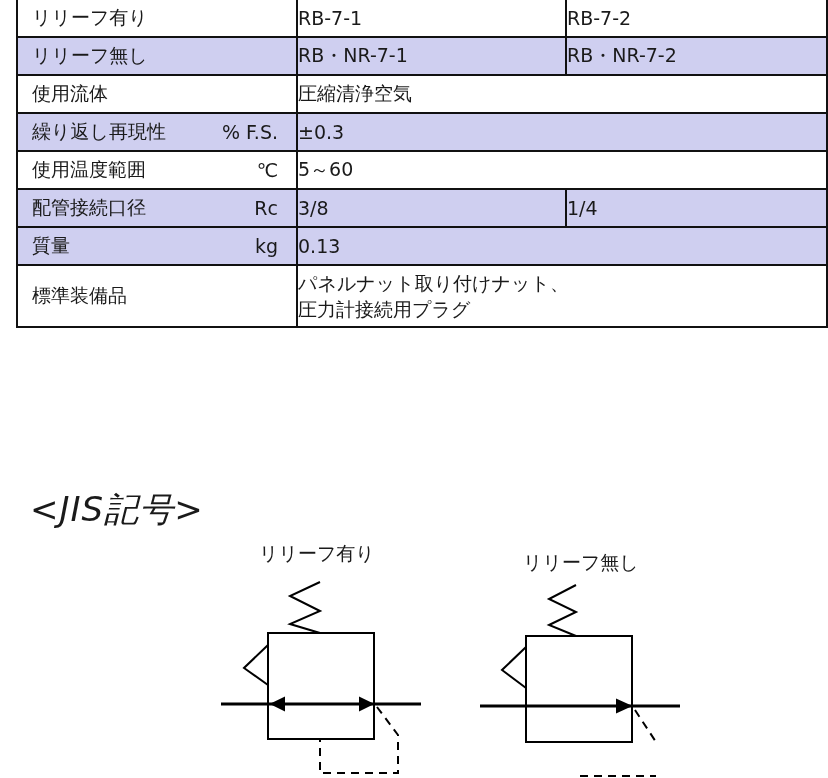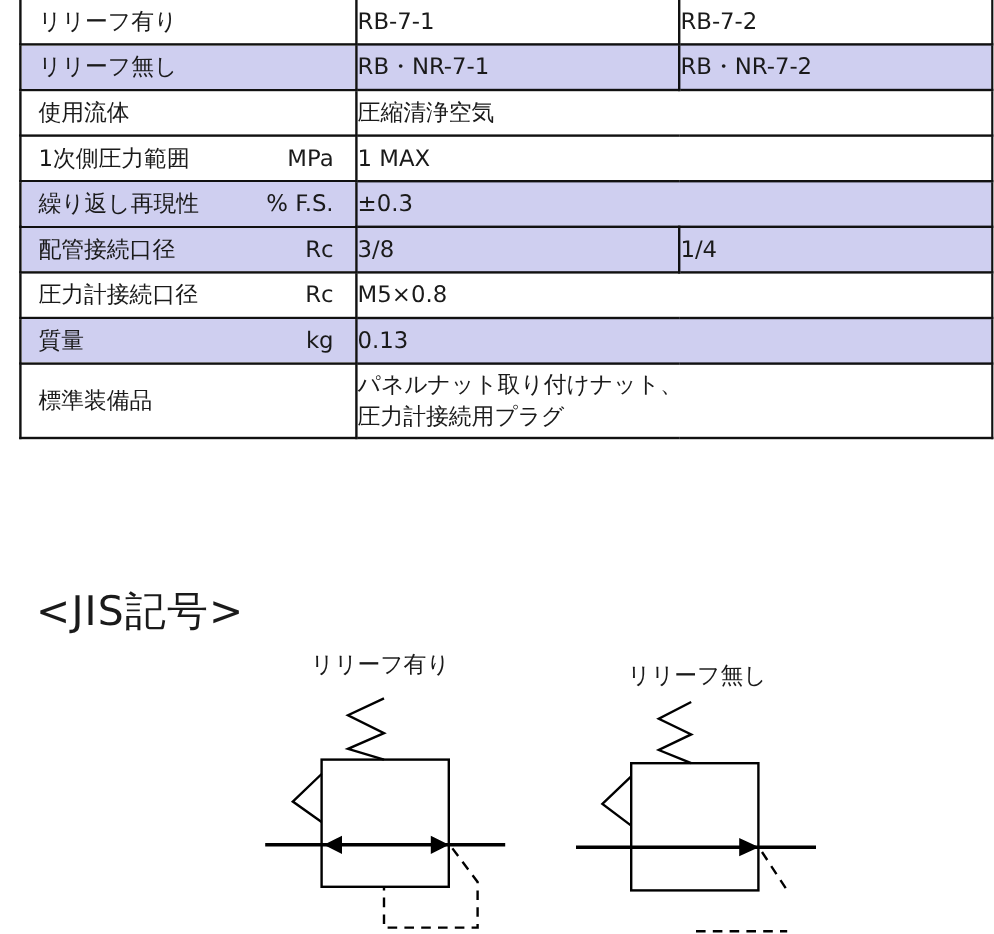--- a/index.html
+++ b/index.html
@@ -8,21 +8,21 @@
   .spec-table { position:absolute; left:16px; top:-2px; width:810px;
                 border-collapse:collapse; table-layout:fixed; }
   .spec-table td { border:2px solid #111; height:36px; padding:0; font-size:19px; }
   .spec-table tr.tall td { height:60px; }
   .spec-table tr.shade td { background:#cfcff0; }
   .label-cell { padding-left:14px !important; position:relative; }
   .label-cell .unit { position:absolute; right:18px; top:50%; transform:translateY(-50%); }
   .label-cell .lbl { display:inline-block; }
   .val { text-align:left; }
   .multi { line-height:26px; }
-  .jis-title { position:absolute; left:30px; top:487px; font-size:34px; letter-spacing:1px; }
+  .jis-title { position:absolute; left:30px; top:487px; font-size:34px; letter-spacing:1px;font-style:italic; }
   .diagram-caption { position:absolute; font-size:19px; }
   svg.diagram { position:absolute; left:0; top:0; }
 </style>
 </head>
 <body>
 
 <table class="spec-table">
   <colgroup>
       <col style="width:280px">
       <col style="width:269px">
@@ -36,36 +36,32 @@
     </tr>
     <tr class="shade">
       <td class="label-cell"><span class="lbl">リリーフ無し</span></td>
       <td class="val">RB・NR-7-1</td>
       <td class="val">RB・NR-7-2</td>
     </tr>
     <tr>
       <td class="label-cell"><span class="lbl">使用流体</span></td>
       <td class="val" colspan="2">圧縮清浄空気</td>
     </tr>
-    <tr>
-      <td class="label-cell"><span class="lbl">1次側圧力範囲</span><span class="unit">MPa</span></td>
-      <td class="val" colspan="2">1 MAX</td>
-    </tr>
     <tr class="shade">
       <td class="label-cell"><span class="lbl">繰り返し再現性</span><span class="unit">% F.S.</span></td>
       <td class="val" colspan="2">±0.3</td>
+    </tr>
+    <tr>
+      <td class="label-cell"><span class="lbl">使用温度範囲</span><span class="unit">℃</span></td>
+      <td class="val" colspan="2">5～60</td>
     </tr>
     <tr class="shade">
       <td class="label-cell"><span class="lbl">配管接続口径</span><span class="unit">Rc</span></td>
       <td class="val">3/8</td>
       <td class="val">1/4</td>
-    </tr>
-    <tr>
-      <td class="label-cell"><span class="lbl">圧力計接続口径</span><span class="unit">Rc</span></td>
-      <td class="val" colspan="2">M5×0.8</td>
     </tr>
     <tr class="shade">
       <td class="label-cell"><span class="lbl">質量</span><span class="unit">kg</span></td>
       <td class="val" colspan="2">0.13</td>
     </tr>
     <tr class="tall">
       <td class="label-cell"><span class="lbl">標準装備品</span></td>
       <td class="val multi" colspan="2">
         <div>パネルナット取り付けナット、</div>
         <div>圧力計接続用プラグ</div>

